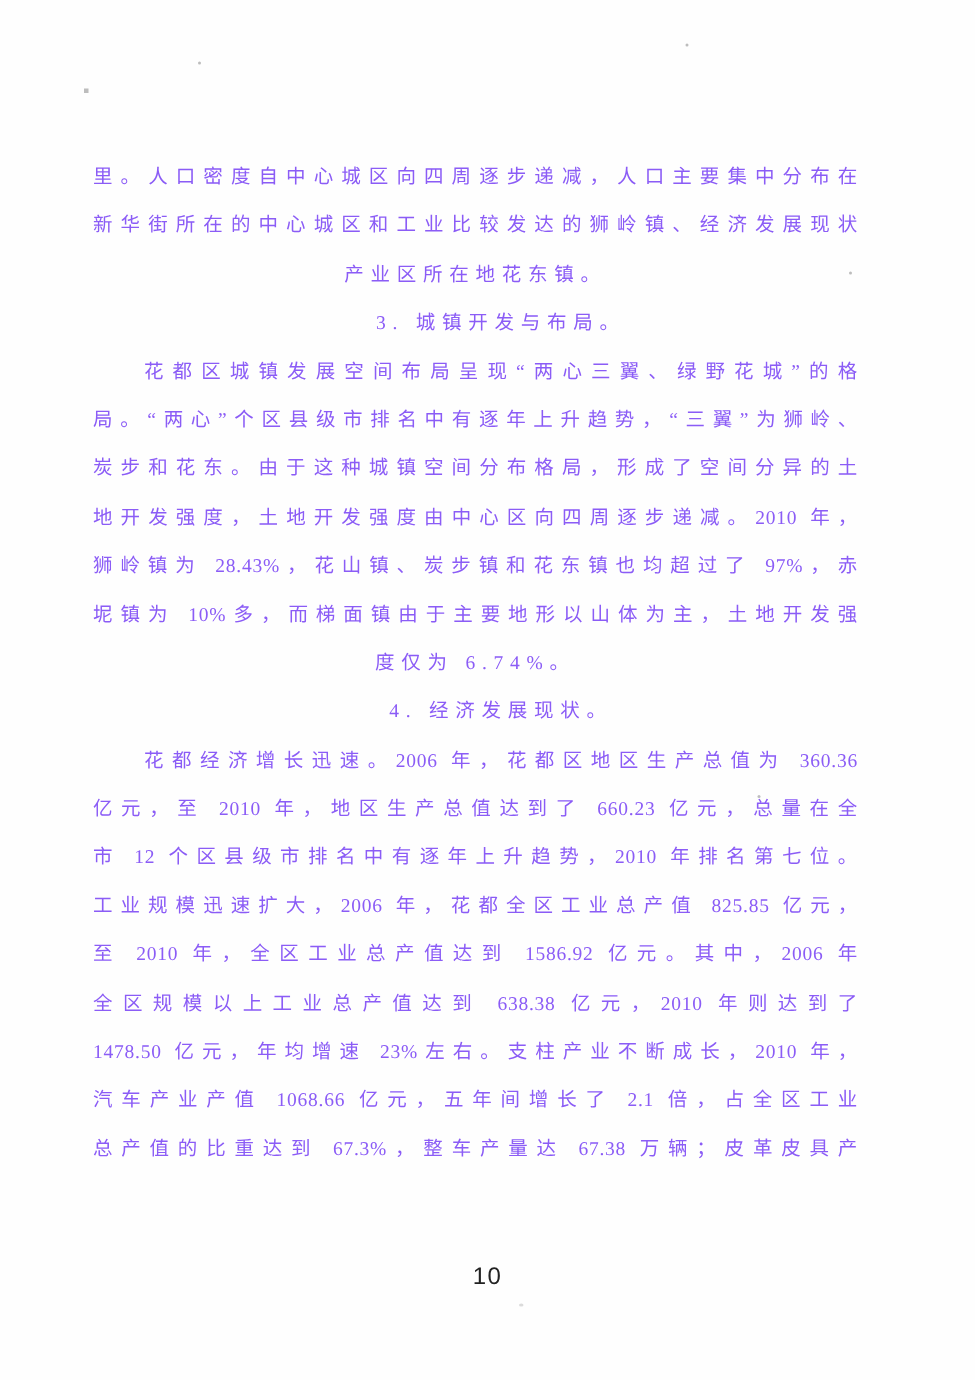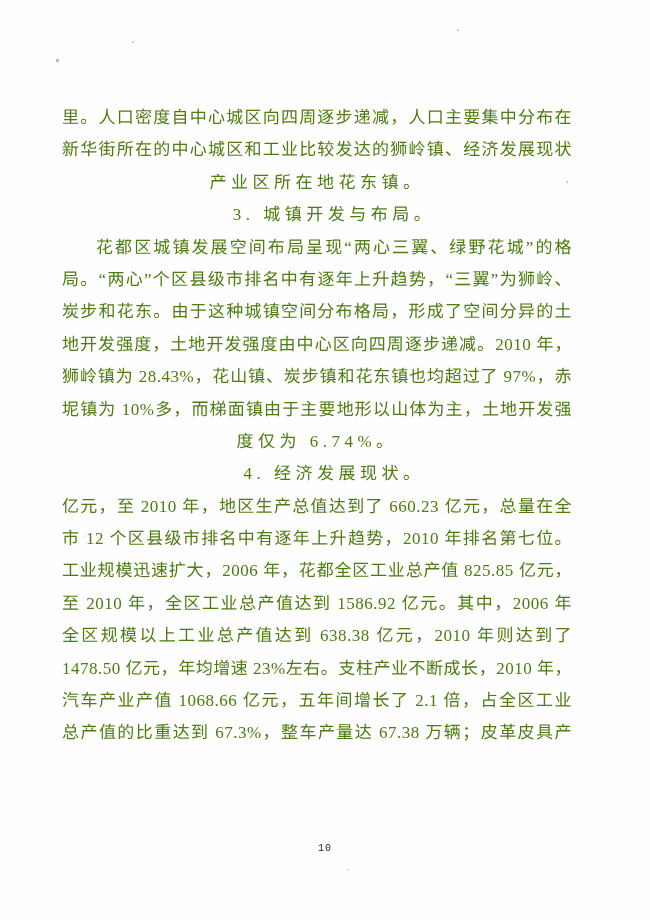--- a/index.html
+++ b/index.html
@@ -19,23 +19,23 @@
   }
   .text-block {
     position: absolute;
     left: 62px;
     top: 102px;
     width: 510px;
   }
   .line {
     height: 32.4px;
     line-height: 32.4px;
-    font-size: 17px;
+    font-size: 13px;
     white-space: nowrap;
-    color: #4d7c0f;
+    color: #8b5cf6;
     -webkit-font-smoothing: antialiased;
   }
   .line.full {
     white-space: normal;
     text-align: justify;
     text-align-last: justify;
     text-justify: inter-character;
     letter-spacing: 0.5px;
   }
   .line.short {
@@ -44,24 +44,24 @@
   }
   .line.indent {
     padding-left: 34px;
   }
   .page-number {
     position: absolute;
     top: 843px;
     left: 0;
     width: 650px;
     text-align: center;
-    font-size: 10px;
+    font-size: 16px;
     letter-spacing: 1px;
     color: #222;
-    font-family: Liberation Mono, monospace;
+    font-family: Liberation Sans, sans-serif;
   }
   .speck {
     position: absolute;
     background: #9a9a9a;
     opacity: 0.65;
   }
   .speck.round { border-radius: 50%; }
 </style>
 </head>
 <body>
@@ -74,20 +74,21 @@
       <div class="line short">产业区所在地花东镇。</div>
       <div class="line short indent">3. 城镇开发与布局。</div>
       <div class="line full indent">花都区城镇发展空间布局呈现“两心三翼、绿野花城”的格</div>
       <div class="line full">局。“两心”个区县级市排名中有逐年上升趋势，“三翼”为狮岭、</div>
       <div class="line full">炭步和花东。由于这种城镇空间分布格局，形成了空间分异的土</div>
       <div class="line full">地开发强度，土地开发强度由中心区向四周逐步递减。2010 年，</div>
       <div class="line full">狮岭镇为 28.43%，花山镇、炭步镇和花东镇也均超过了 97%，赤</div>
       <div class="line full">坭镇为 10%多，而梯面镇由于主要地形以山体为主，土地开发强</div>
       <div class="line short">度仅为 6.74%。</div>
       <div class="line short indent">4. 经济发展现状。</div>
+      <div class="line full indent">花都经济增长迅速。2006 年，花都区地区生产总值为 360.36</div>
       <div class="line full">亿元，至 2010 年，地区生产总值达到了 660.23 亿元，总量在全</div>
       <div class="line full">市 12 个区县级市排名中有逐年上升趋势，2010 年排名第七位。</div>
       <div class="line full">工业规模迅速扩大，2006 年，花都全区工业总产值 825.85 亿元，</div>
       <div class="line full">至 2010 年，全区工业总产值达到 1586.92 亿元。其中，2006 年</div>
       <div class="line full">全区规模以上工业总产值达到 638.38 亿元，2010 年则达到了</div>
       <div class="line full">1478.50 亿元，年均增速 23%左右。支柱产业不断成长，2010 年，</div>
       <div class="line full">汽车产业产值 1068.66 亿元，五年间增长了 2.1 倍，占全区工业</div>
       <div class="line full">总产值的比重达到 67.3%，整车产量达 67.38 万辆；皮革皮具产</div>
     </div>
 

